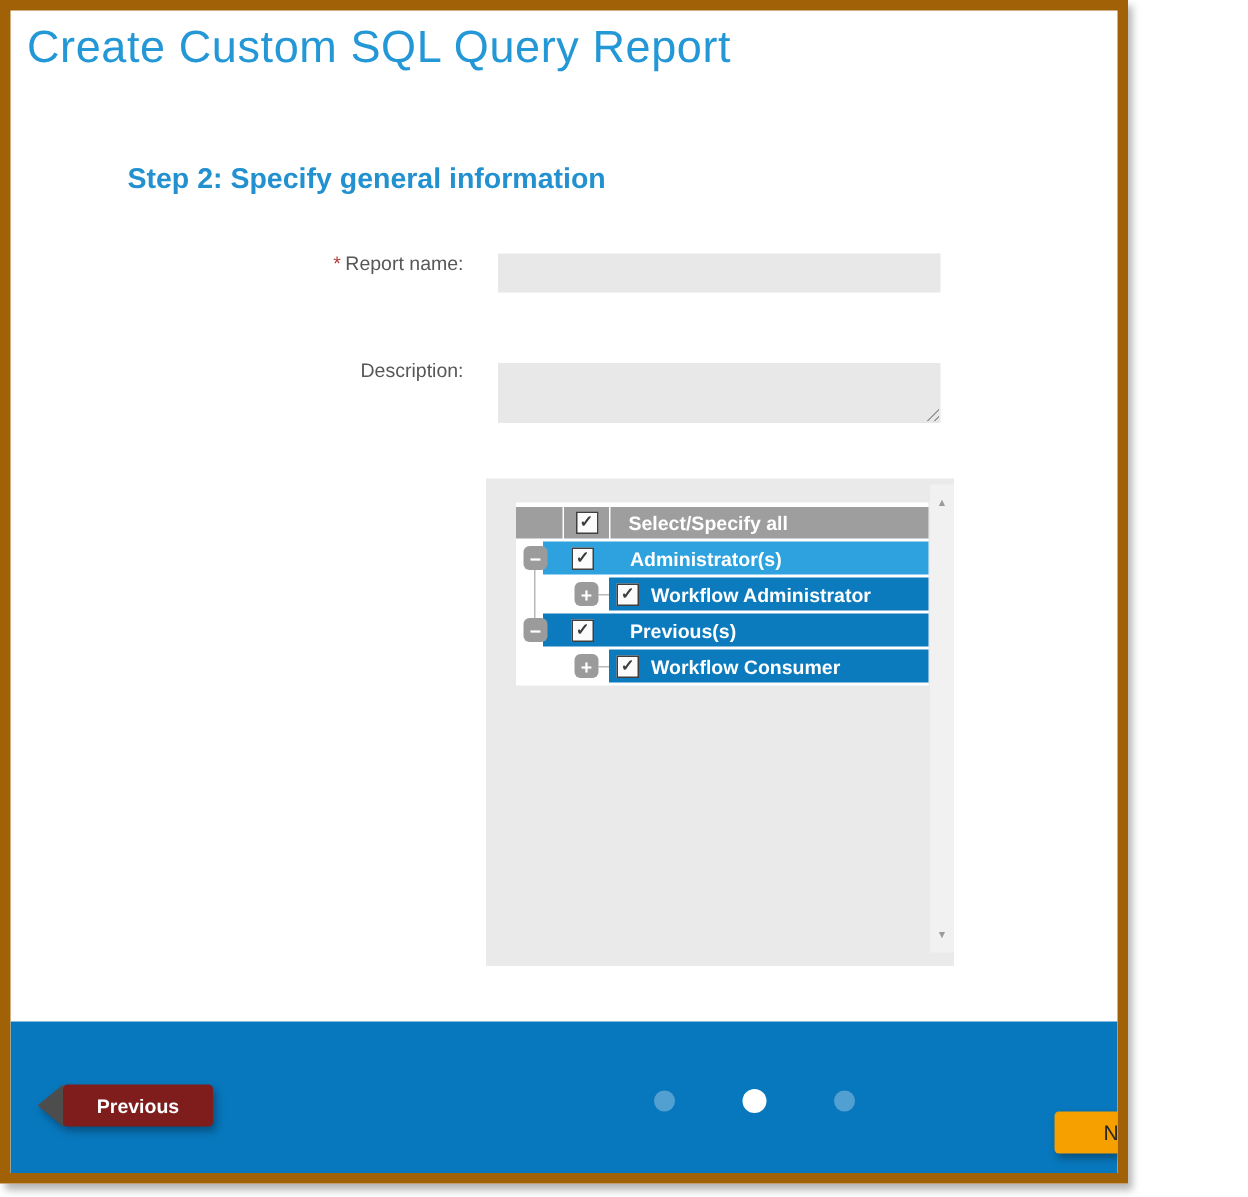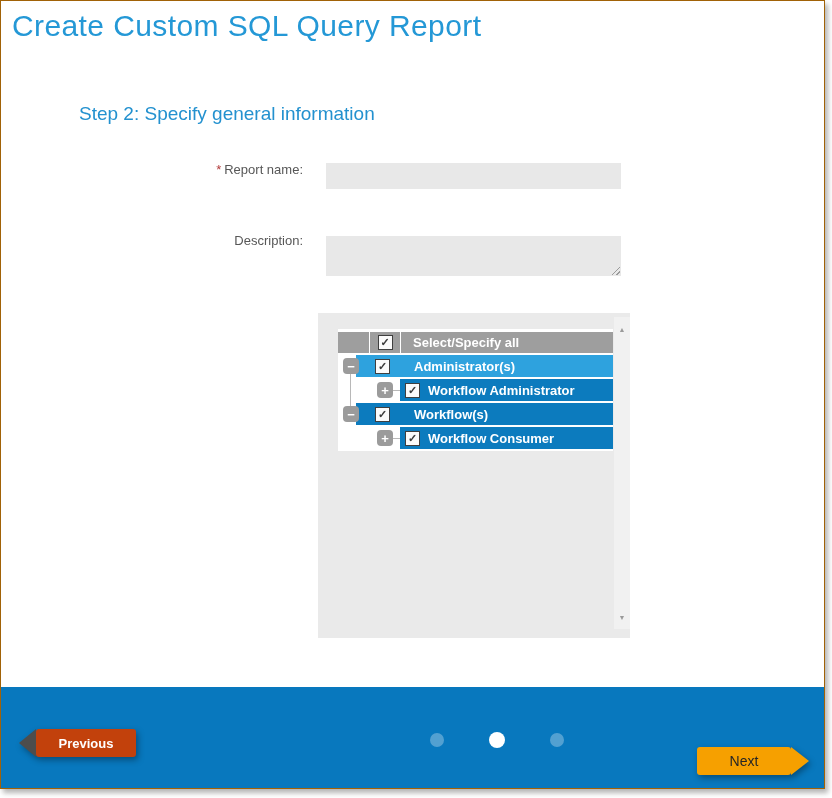--- a/index.html
+++ b/index.html
@@ -1,32 +1,32 @@
 <!DOCTYPE html>
 <html><head>
 <meta charset="utf-8">
 <style>
   * { box-sizing: border-box; margin: 0; padding: 0; }
   html, body { width: 832px; height: 798px; background: #fff; font-family: "Liberation Sans", sans-serif; }
   .page {
     position: absolute; left: 0; top: 0;
-    width: 825px; height: 789px;
+    width: 752px; height: 789px;
     background: #fff;
-    border: 1px solid #a16207;
+    border: 7px solid #a16207;
     box-shadow: 3px 4px 5px rgba(90,90,90,0.45);
     overflow: hidden;
   }
   .page-title {
     position: absolute; left: 11px; top: 8px;
     font-size: 30px; font-weight: 300; letter-spacing: 0.4px;
     color: #2498d6;
   }
   .step-heading {
     position: absolute; left: 78px; top: 102px;
-    font-size: 19px; font-weight: 400;
+    font-size: 19px; font-weight: 700;
     color: #2391cf;
   }
   .field-label {
     position: absolute; width: 222px; left: 80px;
     font-size: 13px; color: #575757; text-align: right;
   }
   .req-marker { color: #b23b3b; margin-right: 3px; }
   .lbl-report { top: 161px; }
   .lbl-desc   { top: 232px; }
   .lbl-roles  { top: 310px; }
@@ -113,21 +113,21 @@
   }
   .scroll-up { top: 4px; }
   .scroll-down { bottom: 4px; }
   .footer {
     position: absolute; left: 0; bottom: 0; right: 0;
     height: 101px; background: #0878be;
   }
   .btn-prev {
     position: absolute; left: 35px; top: 42px;
     width: 100px; height: 28px;
-    background: #c2410c; color: #fff;
+    background: #7f1d1d; color: #fff;
     font-size: 13px; font-weight: 700;
     display: flex; align-items: center; justify-content: center;
     border-radius: 3px; cursor: pointer;
     filter: drop-shadow(2px 3px 3px rgba(0,0,0,0.35));
   }
   .btn-prev::before {
     content: ""; position: absolute; left: -17px; top: 0;
     border-top: 14px solid transparent; border-bottom: 14px solid transparent;
     border-right: 17px solid #4d4d4d;
   }
@@ -202,21 +202,21 @@
       <span class="checkbox">
           <span>✓</span>
         </span>
       <span class="row-label">Workflow Administrator</span>
     </div>
 
     <div class="tree-row lvl1 row-consumer">
       <span class="checkbox">
           <span>✓</span>
         </span>
-      <span class="row-label">Workflow(s)</span>
+      <span class="row-label">Previous(s)</span>
     </div>
 
     <div class="tree-row lvl2 row-wfcons">
       <span class="checkbox">
           <span>✓</span>
         </span>
       <span class="row-label">Workflow Consumer</span>
     </div>
 
     <div class="tree-btn btn-collapse-admin">−</div>

